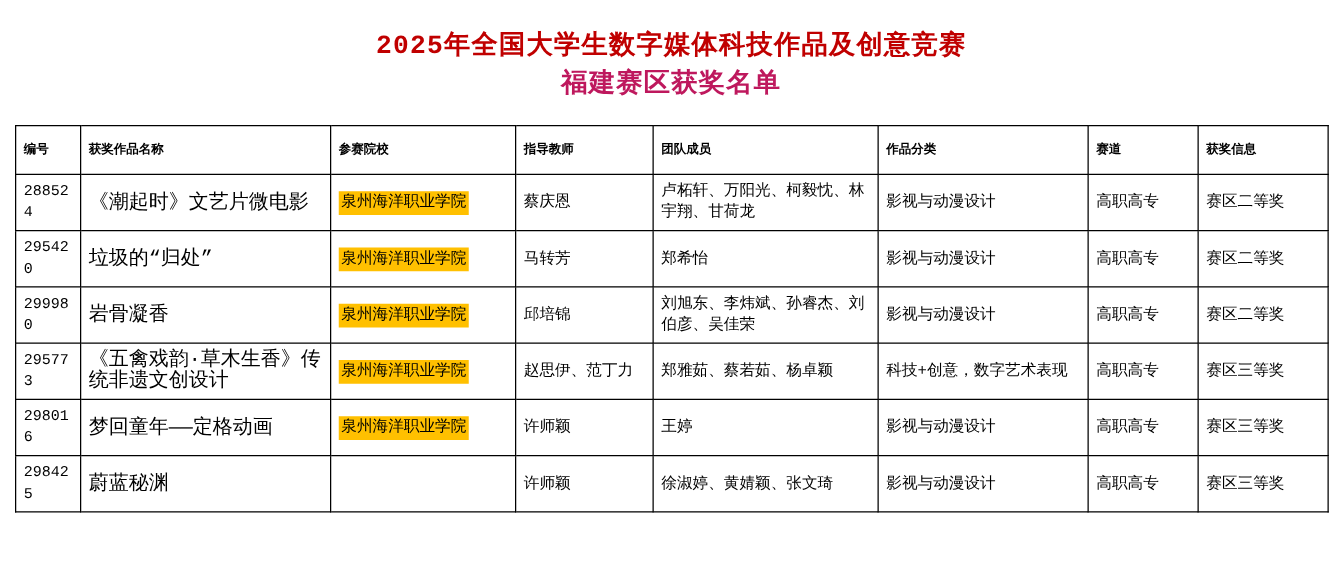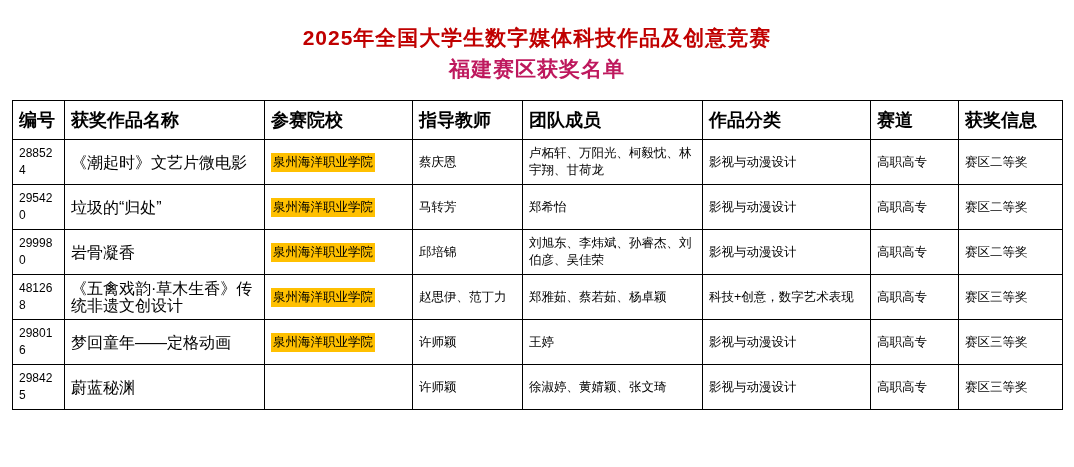--- a/index.html
+++ b/index.html
@@ -12,20 +12,21 @@
     height: 467px;
     font-family: "Liberation Sans", "DejaVu Sans", sans-serif;
     color: #000;
     overflow: hidden;
   }
   .page {
     position: relative;
     width: 1074px;
     height: 467px;
     box-sizing: border-box;
+    font-family: Liberation Mono, monospace;
   }
   .title-block {
     text-align: center;
     padding-top: 22px;
   }
   .title-line {
     color: #c00000;
     font-size: 21px;
     font-weight: bold;
     line-height: 31px;
@@ -42,21 +43,21 @@
   }
   table.award th, table.award td {
     border: 1px solid #000;
     padding: 5px 6px;
     vertical-align: middle;
     line-height: 17px;
     word-break: break-all;
   }
   table.award thead th {
     font-weight: bold;
-    font-size: 18px;
+    font-size: 10px;
     height: 30px;
     text-align: left;
     padding: 4px 6px;
     margin-top: 20px;
   }
   td.code { font-size: 12px; }
   td.name { font-size: 16px; }
   td.school span.hl {
     background: #ffc000;
     padding: 1px 2px;
@@ -131,21 +132,21 @@
             <td class="code">299980</td>
             <td class="name">岩骨凝香</td>
             <td class="school"><span class="hl" style="background: rgb(255, 192, 0);">泉州海洋职业学院</span></td>
             <td>邱培锦</td>
             <td>刘旭东、李炜斌、孙睿杰、刘伯彦、吴佳荣</td>
             <td>影视与动漫设计</td>
             <td>高职高专</td>
             <td>赛区二等奖</td>
           </tr>
           <tr>
-            <td class="code">481268</td>
+            <td class="code">295773</td>
             <td class="name">《五禽戏韵·草木生香》传统非遗文创设计</td>
             <td class="school"><span class="hl" style="background: rgb(255, 192, 0);">泉州海洋职业学院</span></td>
             <td>赵思伊、范丁力</td>
             <td>郑雅茹、蔡若茹、杨卓颖</td>
             <td>科技+创意，数字艺术表现</td>
             <td>高职高专</td>
             <td>赛区三等奖</td>
           </tr>
           <tr>
             <td class="code">298016</td>

